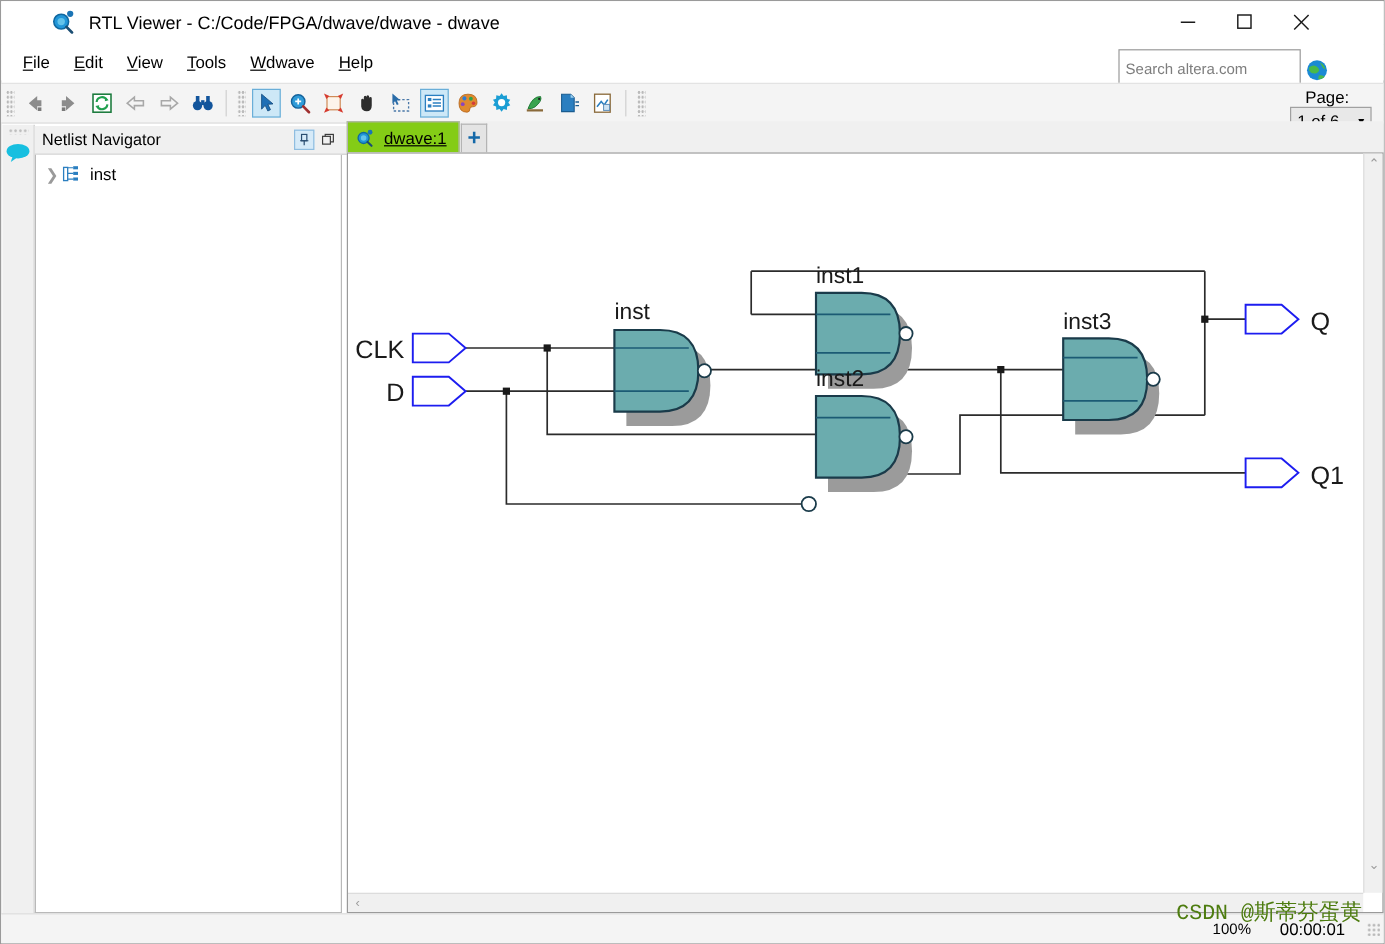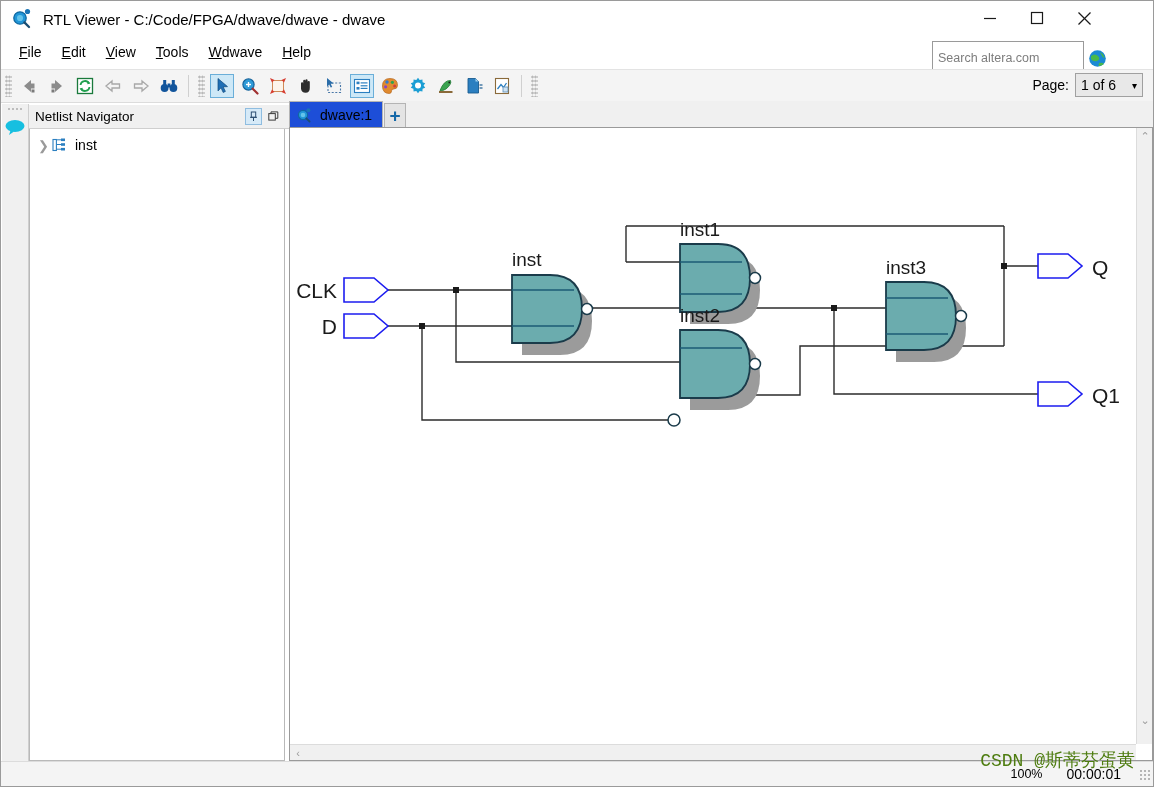--- a/index.html
+++ b/index.html
@@ -14,21 +14,21 @@
     position: relative;
     width: 1154px; height: 787px;
     background: #ffffff;
     border: 1px solid #9a9a9a;
   }
 
   
   #titlebar {
     position: absolute; left: 0; top: 0; width: 1152px; height: 36px;
     background: #ffffff;
-    display: flex; align-items: center;
+    display: flex; align-items: center; padding-left: 31px;
   }
   #app-icon { width: 24px; height: 24px; margin-left: 10px; position: relative; flex: none; }
   #title-text {
     font-size: 15px; color: #000; margin-left: 8px; white-space: nowrap;
   }
   .wbtn {
     width: 46px; height: 34px; display: flex; align-items: center; justify-content: center;
     position: absolute; top: 0;
   }
   #btn-min { right: 140px; }
@@ -72,21 +72,21 @@
   .tbtn {
     width: 24px; height: 24px; margin: 0 2px; flex: none;
     display: flex; align-items: center; justify-content: center; position: relative;
     border: 1px solid transparent;
   }
   .tbtn.active { background: #cde8f7; border: 1px solid #6aaed8; }
   .tsep { width: 1px; height: 22px; background: #d0d0d0; margin: 0 5px; flex: none; }
 
   #pagewrap {
     position: absolute; right: 10px; top: 72px;
-    display: flex; align-items: center; font-size: 14px; color: #000;
+    display: flex; align-items: center; font-size: 14px; color: #000; flex-direction: column;
   }
   #page-label { margin-right: 6px; }
   #page-select {
     width: 68px; height: 24px; border: 1px solid #a0a0a0; background: #e8e8e8;
     display: flex; align-items: center; justify-content: space-between;
     padding: 0 5px; font-size: 14px;
   }
 
   
   #leftdock {
@@ -121,22 +121,22 @@
   #tree-arrow { width: 14px; font-size: 13px; color: #9a9a9a; }
   #tree-icon { width: 18px; height: 16px; position: relative; margin-right: 5px; }
   #tree-label { font-size: 14px; color: #000; }
 
   
   #tabstrip {
     position: absolute; left: 288px; top: 100px; width: 864px; height: 26px;
     background: #f0f0f0; display: flex; align-items: flex-end;
   }
   #tab0 {
-    height: 26px; background: #1d4ed8; border: 1px solid #b4b4b4; border-bottom: none;
-    display: flex; align-items: center; padding: 0 10px 0 6px;
+    height: 26px; background: #84cc16; border: 1px solid #b4b4b4; border-bottom: none;
+    display: flex; align-items: center; padding: 0 10px 0 6px; text-decoration: underline;
   }
   #tab-icon { width: 18px; height: 16px; position: relative; margin-right: 6px; }
   #tab-label { font-size: 14px; color: #000; }
   #tab-add {
     width: 22px; height: 24px; background: #e4e4e4; border: 1px solid #b4b4b4;
     border-bottom: none; margin-left: 1px;
     display: flex; align-items: center; justify-content: center;
     font-size: 19px; color: #1468a8; font-weight: bold;
   }
 

